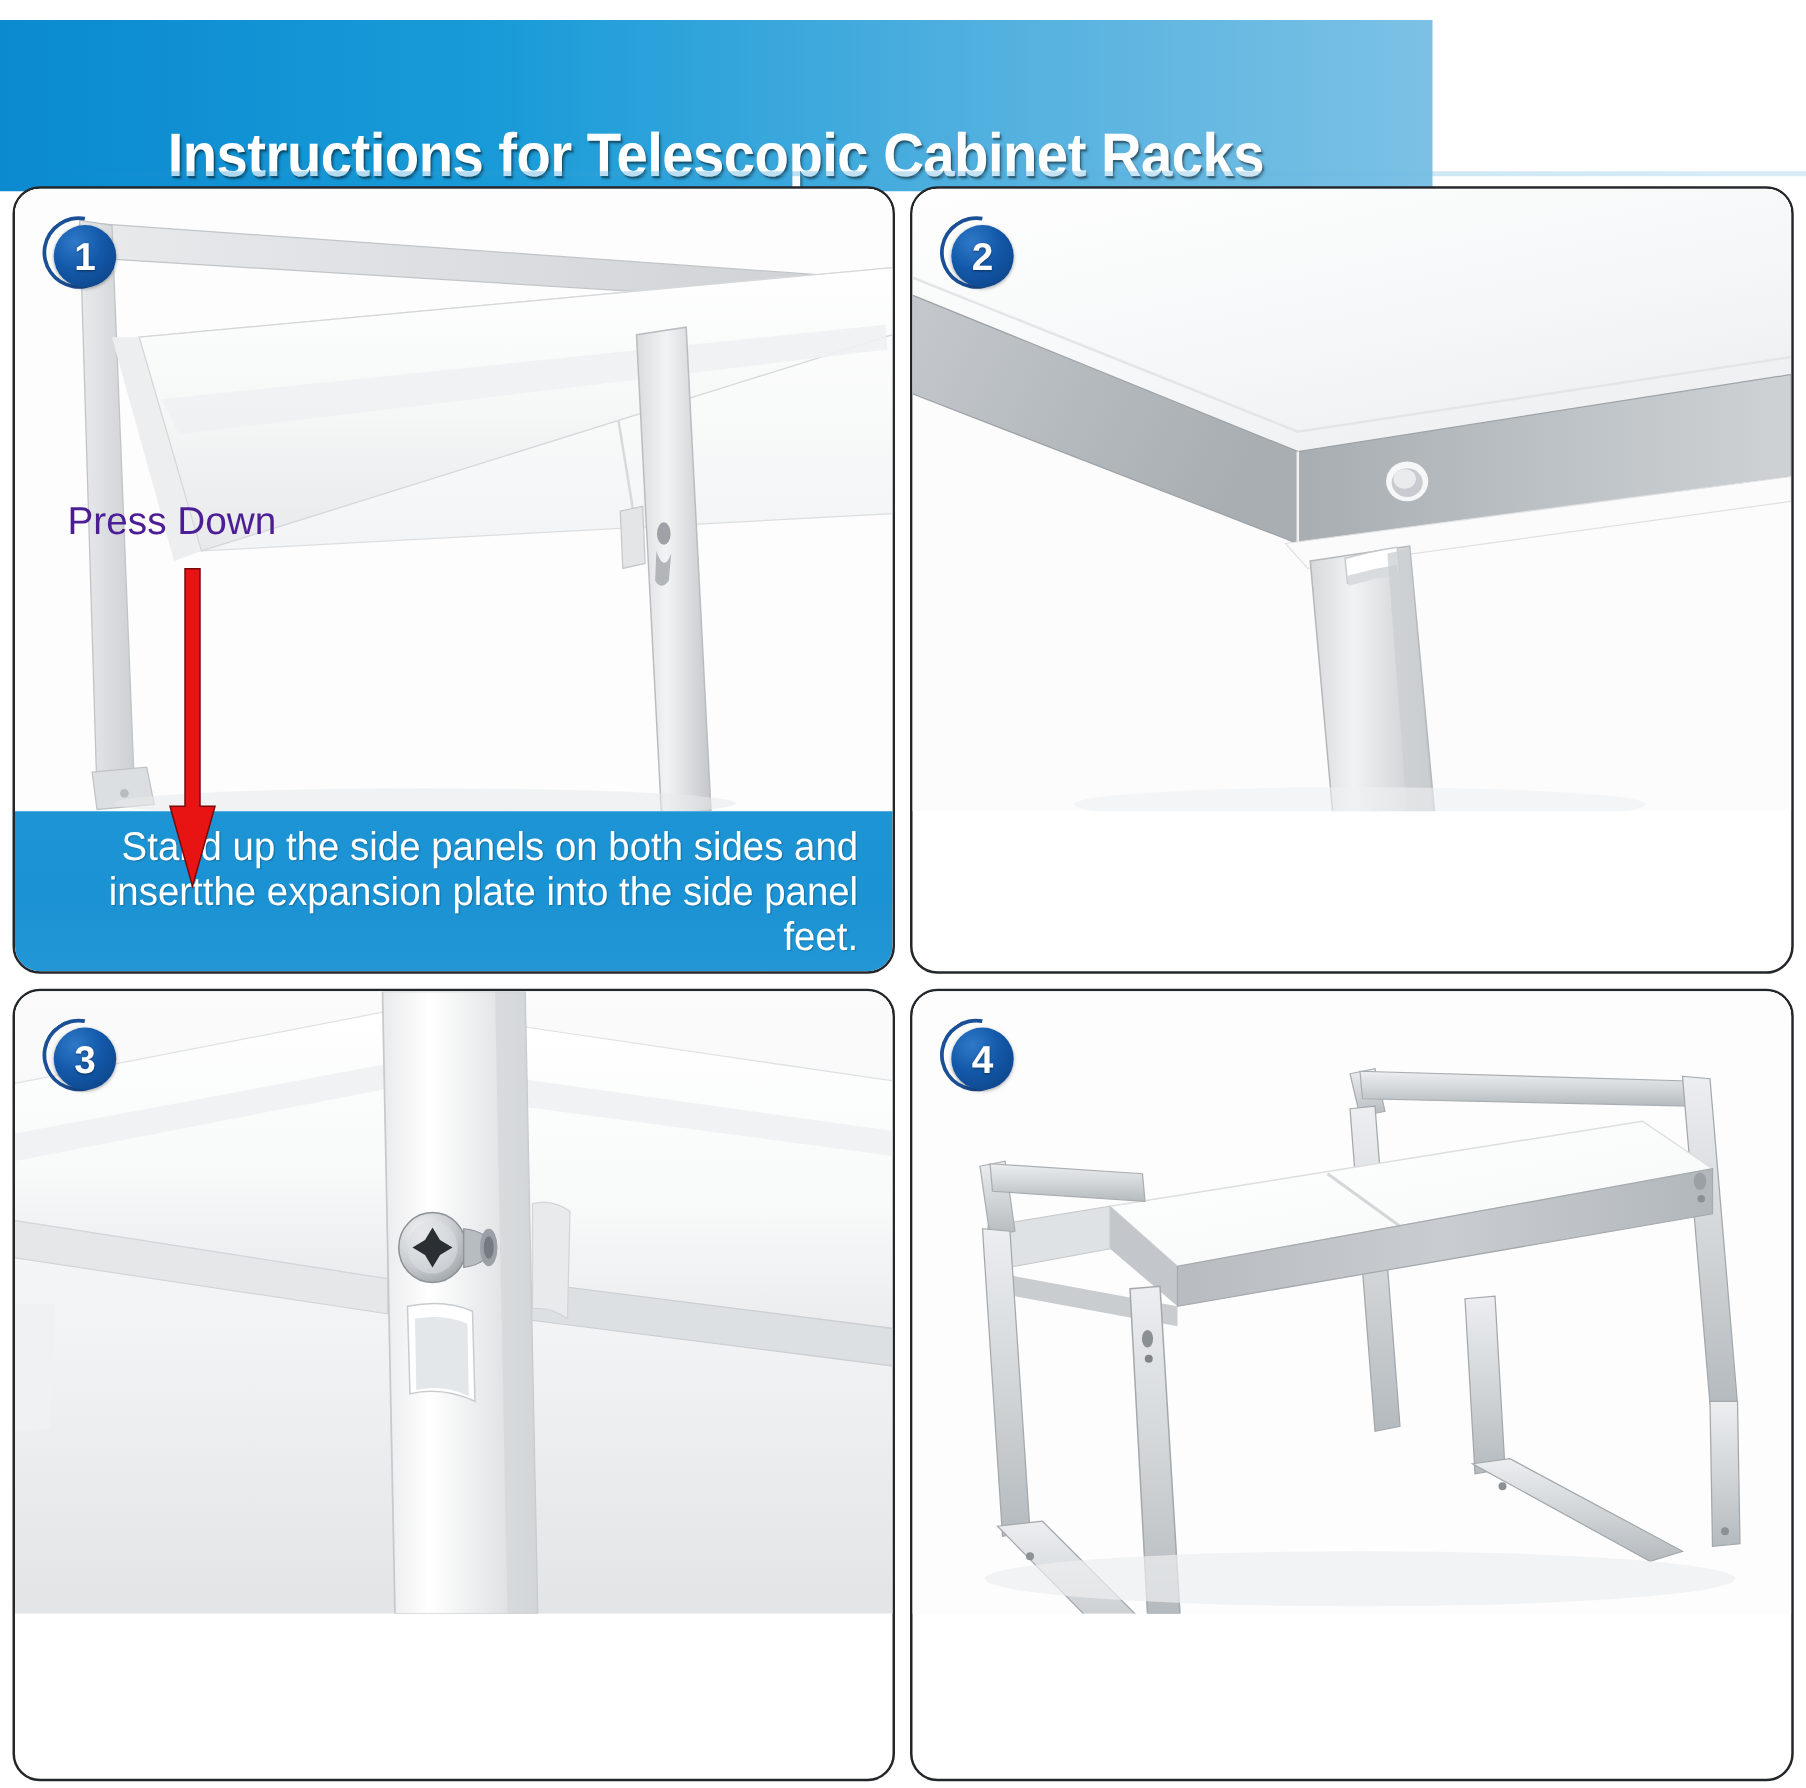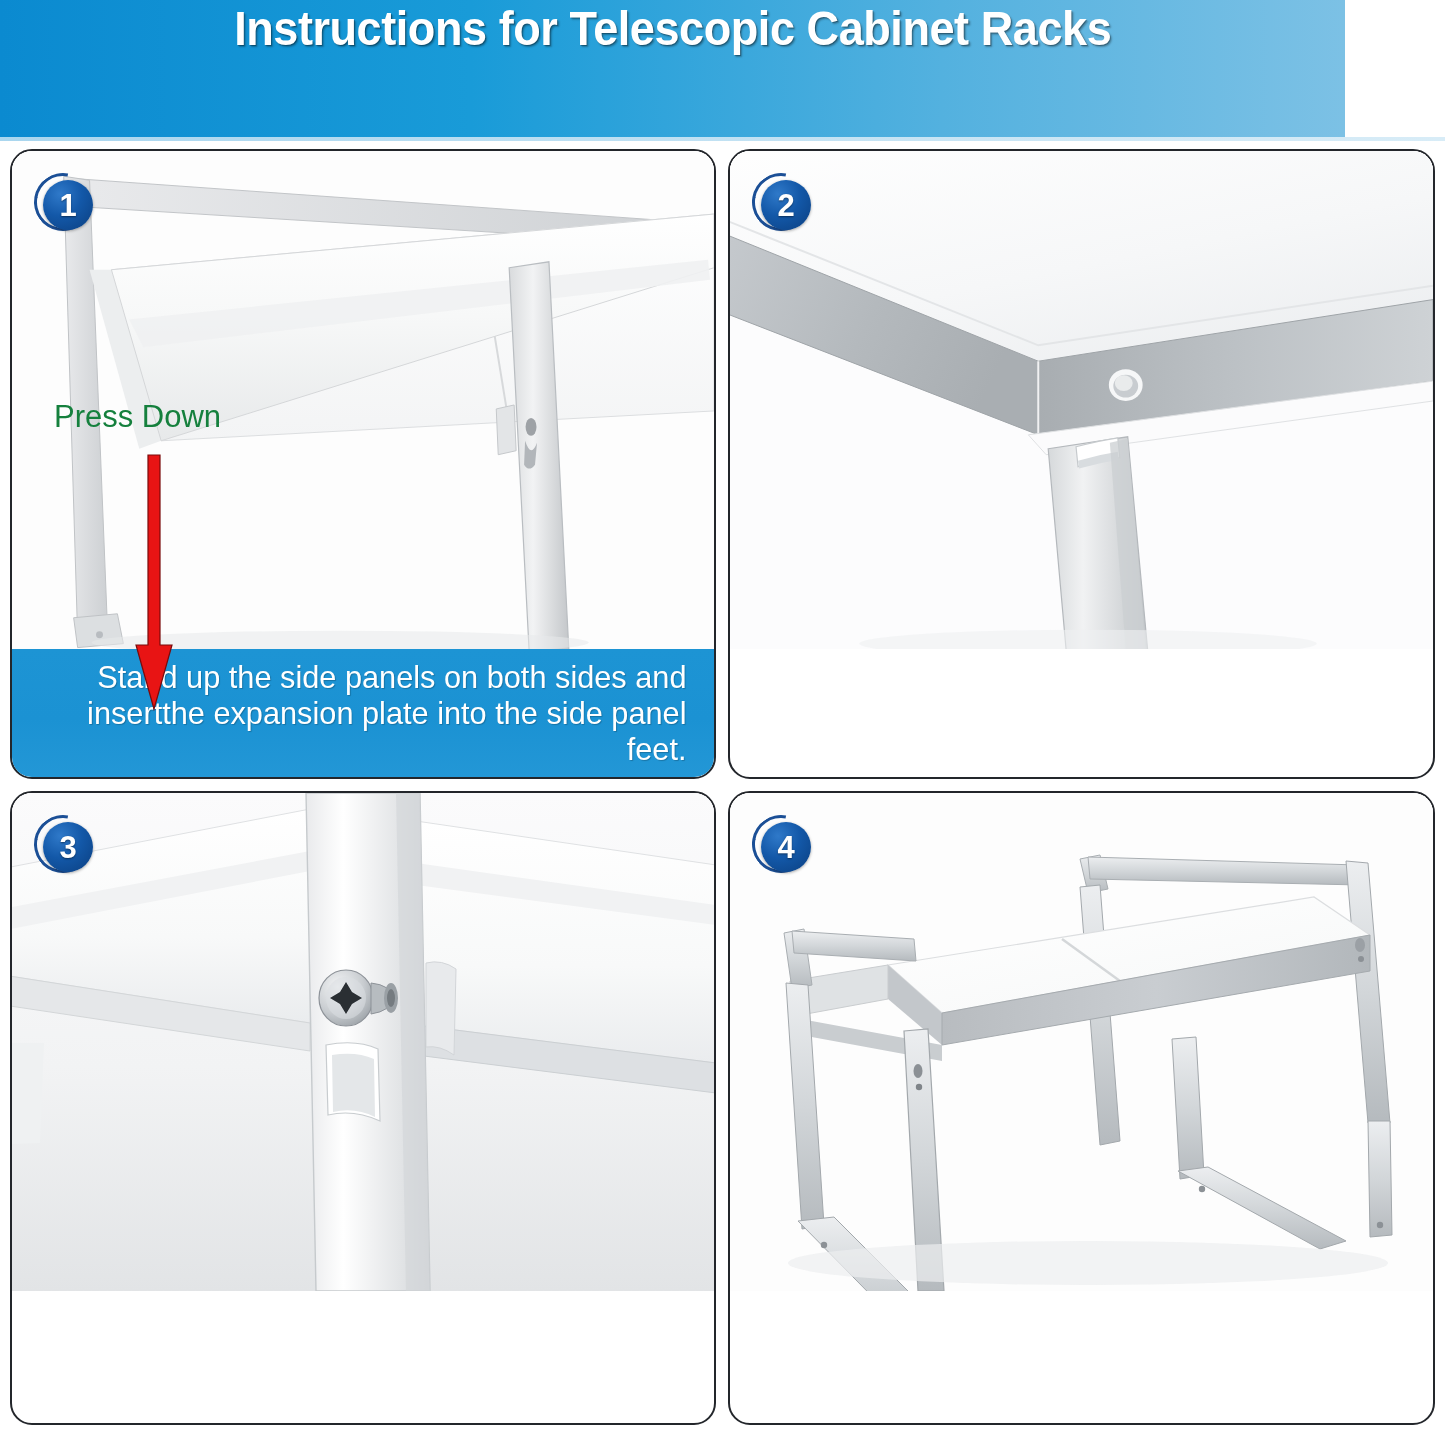--- a/index.html
+++ b/index.html
@@ -11,26 +11,26 @@
     width: 1445px;
     height: 1430px;
     font-family: "Liberation Sans", sans-serif;
     overflow: hidden;
     position: relative;
   }
 
   
   .header {
     position: absolute;
-    left: 0; top: 0;
-    width: 1345px;
+    left: 0; top: 16px;
+    width: 1146px;
     height: 137px;
     background: linear-gradient(to right, #0b8ad0 0%, #199bd8 35%, #53b1df 70%, #7cc1e5 100%);
     display: flex;
-    align-items: flex-start;
+    align-items: flex-end;
     justify-content: center;
   }
   .header-title {
     font-size: 49px;
     font-weight: bold;
     color: #ffffff;
     letter-spacing: -0.5px;
     transform: scaleX(0.92);
     text-shadow: 2px 2px 2px rgba(0,0,0,0.30), 1px 1px 0 rgba(0,0,0,0.25);
     white-space: nowrap;
@@ -133,21 +133,21 @@
     transform: scaleX(0.96);
     text-shadow: 1px 1px 1px rgba(0,0,0,0.22);
   }
   .caption-done .caption-text { font-size: 33px; }
 
   
   .press-label {
     position: absolute;
     left: 42px; top: 248px;
     font-size: 31px;
-    color: #15803d;
+    color: #4c1d95;
     font-weight: 400;
     z-index: 30;
     white-space: nowrap;
   }
   .arrow {
     position: absolute;
     left: 122px; top: 302px;
     width: 40px; height: 258px;
     z-index: 30;
   }

